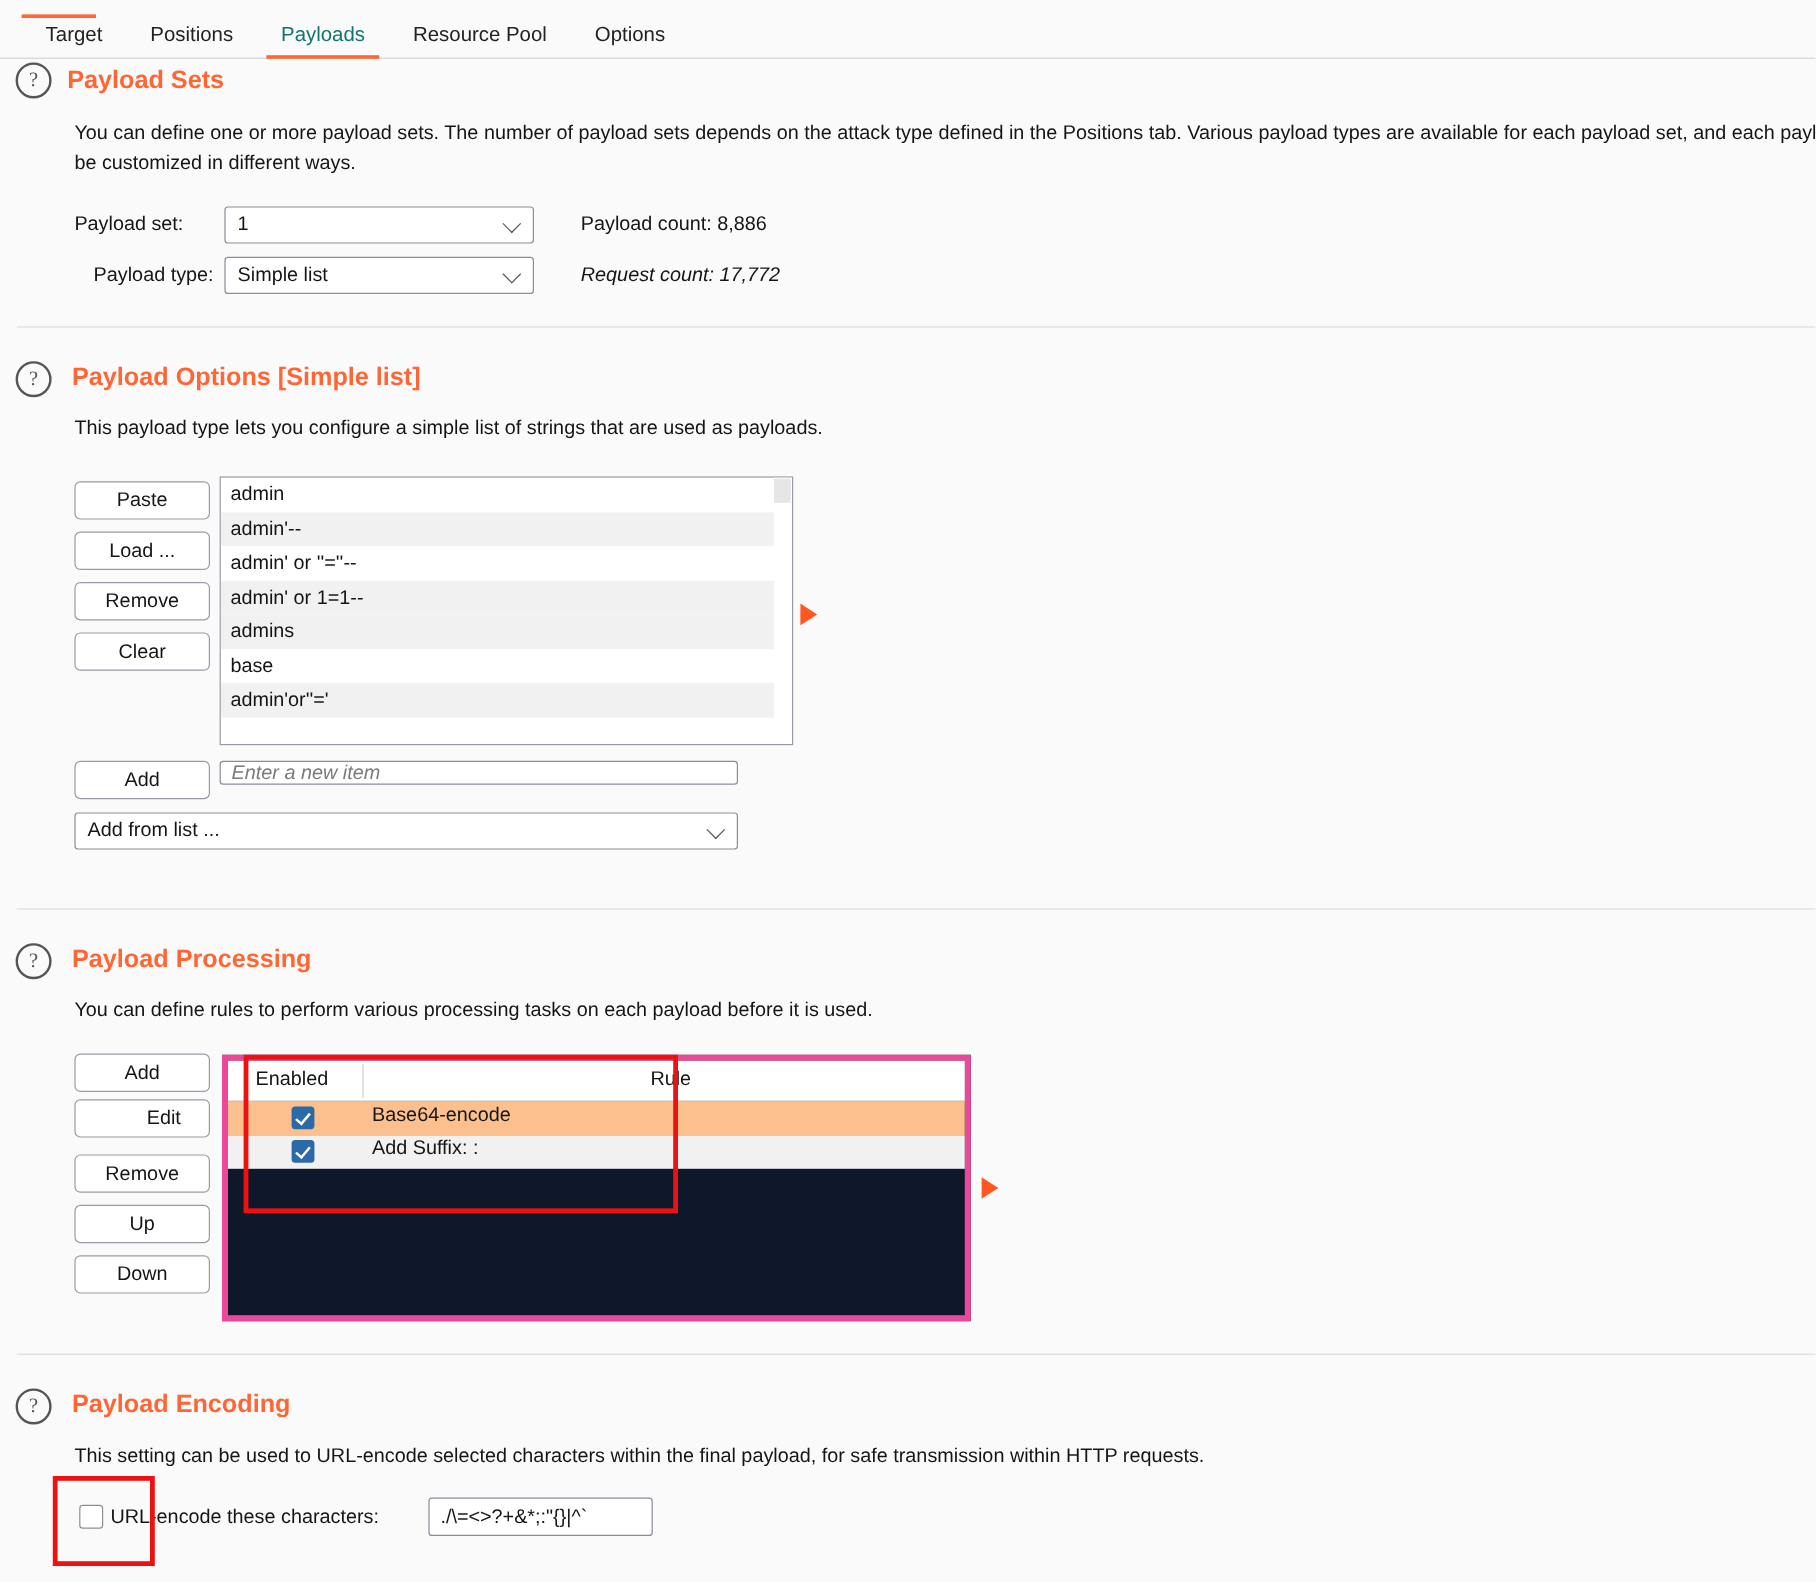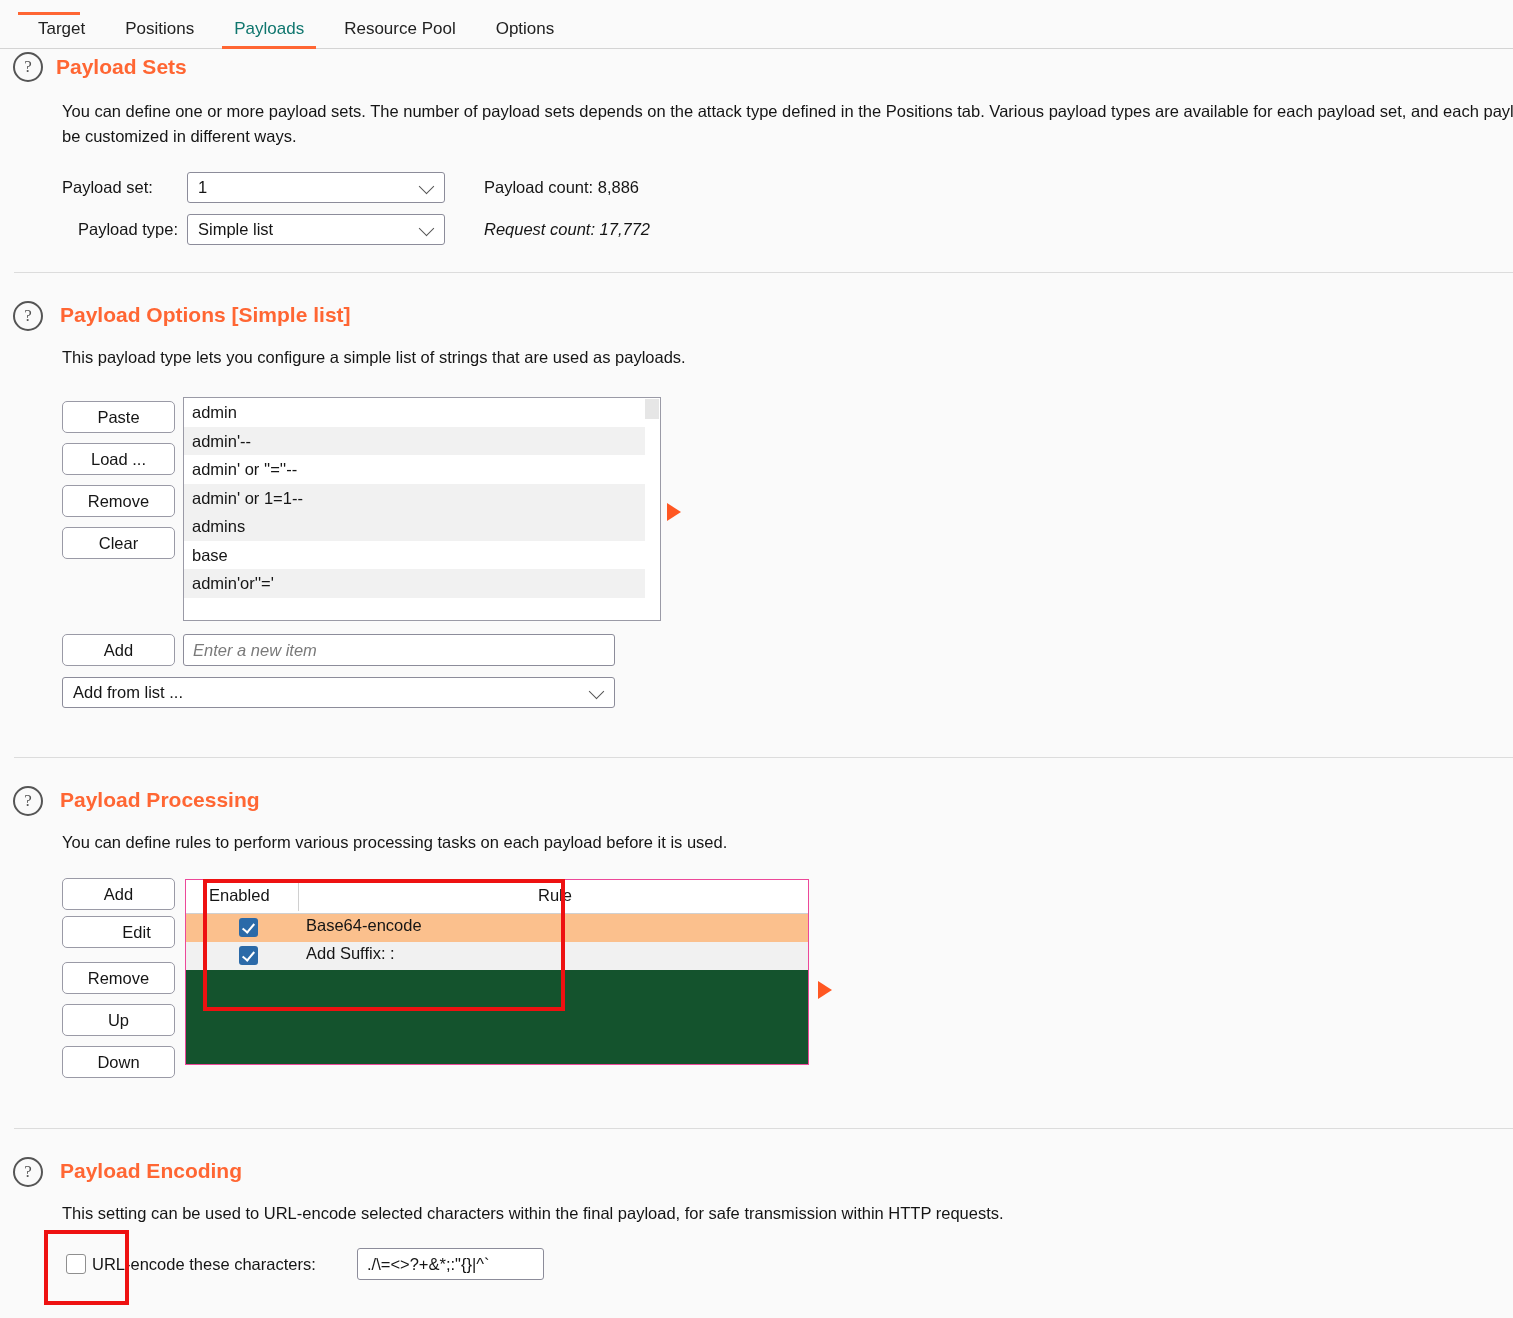--- a/index.html
+++ b/index.html
@@ -151,23 +151,23 @@
     position: absolute;
     width: 0; height: 0;
     border-left: 14px solid #ff5722;
     border-top: 9px solid transparent;
     border-bottom: 9px solid transparent;
   }
 
   
   .rules-table {
     position: absolute;
-    left: 185px; top: 879px; width: 624px; height: 186px;
-    background: #14532d;
-    border: 1px solid #ec4899;
+    left: 185px; top: 879px; width: 624px; height: 222px;
+    background: #0f172a;
+    border: 5px solid #ec4899;
   }
   .rules-head {
     position: relative;
     height: 34px;
     background: #ffffff;
     border-bottom: 1px solid #d0d0d0;
     font-size: 16.5px;
     color: #151515;
   }
   .rules-head .col-enabled {
@@ -277,21 +277,21 @@
     <div class="listrow">base</div>
     <div class="listrow alt">admin'or''='</div>
     <div class="list-scroll">
       <div class="list-thumb"></div>
     </div>
   </div>
 
   <div class="arrow-marker" style="left:667px; top:503px;"></div>
 
   <div class="btn" style="left:62px; top:634px;">Add</div>
-  <div class="txtinput placeholder" style="left:183px; top:634px; width:432px; height:32px;">Enter a new item</div>
+  <div class="txtinput placeholder" style="left:183px; top:634px; width:432px; height:20px;">Enter a new item</div>
 
   <div class="combo" style="left:62px; top:677px; width:553px; height:31px;">
     <span>Add from list ...</span>
     <span class="chev"></span>
   </div>
 
   <div class="divider" style="top:757px;"></div>
 
   <div class="qicon" style="left:13px; top:786px;">?</div>
   <div class="sec-title" style="left:60px; top:788px;">Payload Processing</div>

